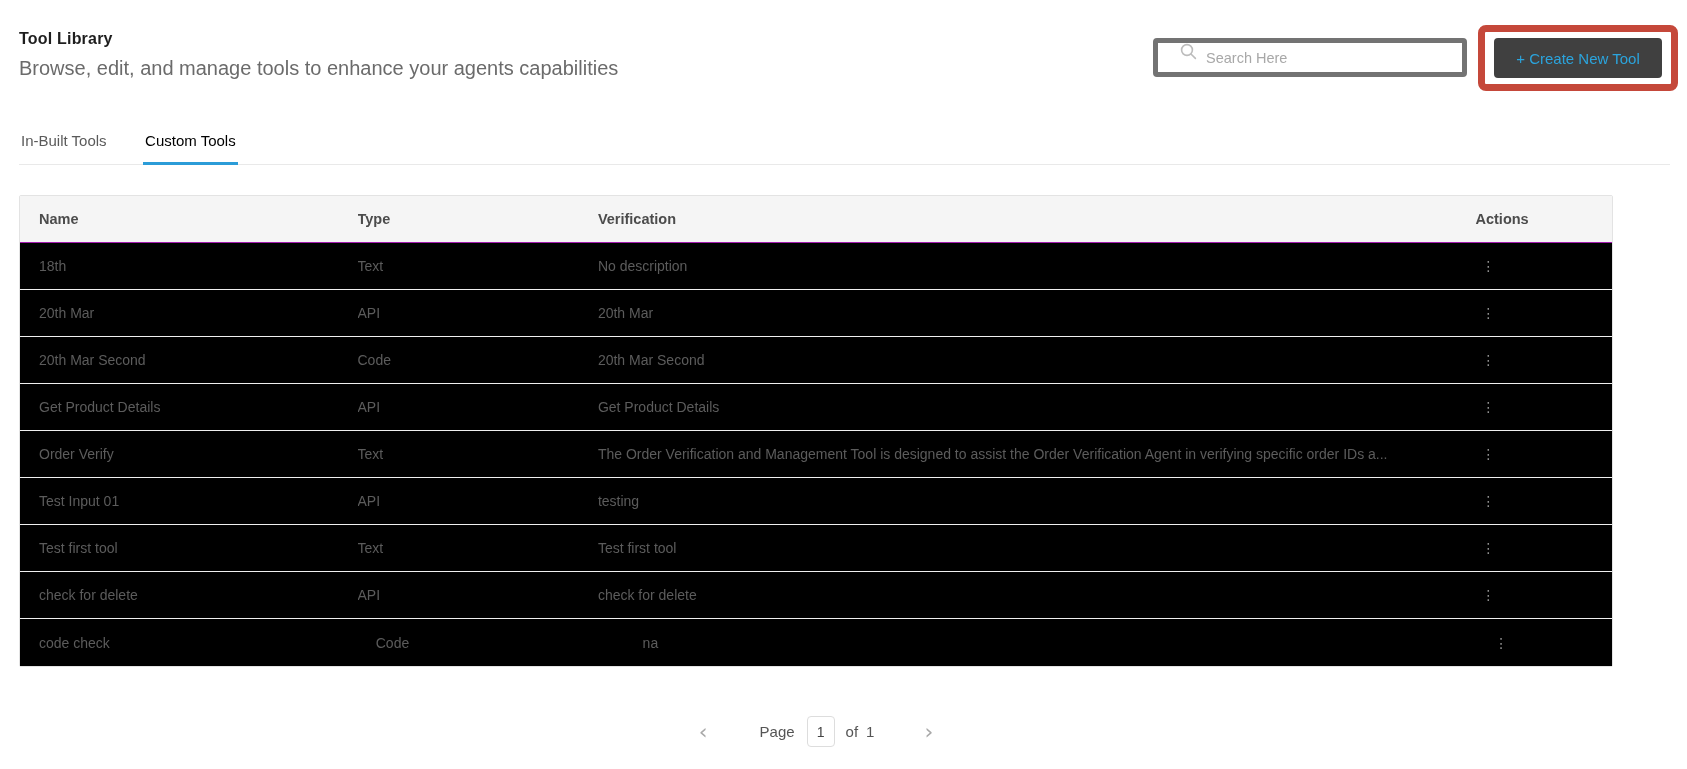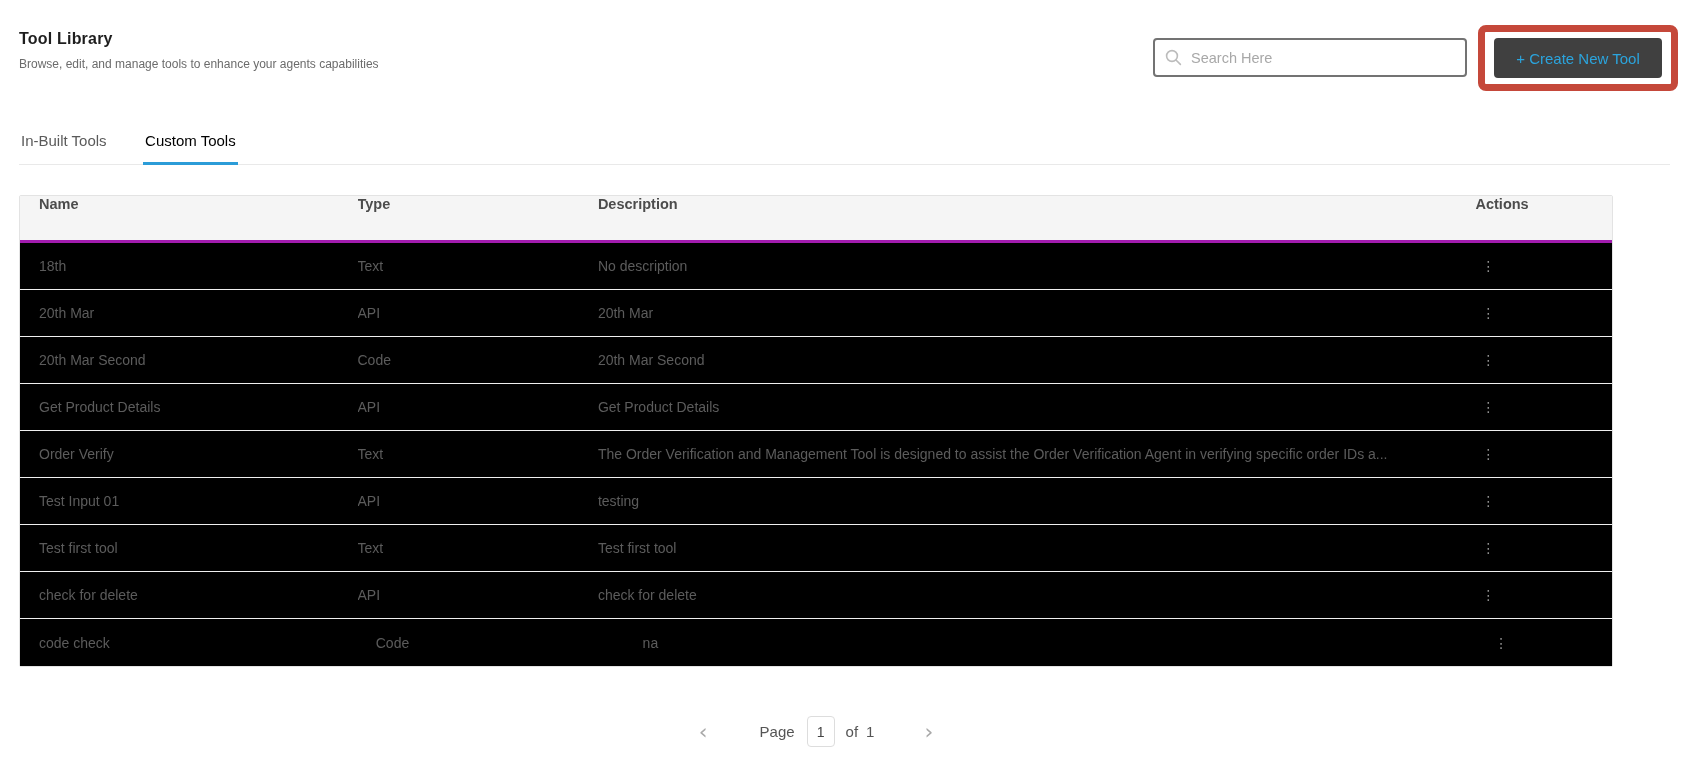--- a/index.html
+++ b/index.html
@@ -13,30 +13,30 @@
   }
 
   
   .page-title {
     position: absolute; left: 19px; top: 30px;
     font-size: 16px; font-weight: bold; color: #1e1e1e;
     letter-spacing: 0.2px;
   }
   .page-subtitle {
     position: absolute; left: 19px; top: 57px;
-    font-size: 12px; color: #6b6b6b;
+    font-size: 20px; color: #6b6b6b;
   }
 
   .search-box {
     position: absolute; top: 38px; right: 220px;
     width: 314px; height: 39px;
-    border: 2px solid #737373; border-radius: 4px;
+    border: 5px solid #737373; border-radius: 4px;
     background: #fff;
-    display: flex; align-items: center;
-    padding: 0 10px;
+    display: flex; 
+    padding: 0 22px;
   }
   .search-box svg { flex: 0 0 auto; margin-right: 9px; }
   .search-box input {
     border: none; outline: none; width: 100%;
     font-family: "Liberation Sans", sans-serif;
     font-size: 14.5px; color: #555; background: transparent;
   }
   .search-box input::placeholder { color: #a8a8a8; }
 
   .annotation-box {
@@ -74,23 +74,23 @@
   .tab.active { color: #000000; border-bottom-color: #2b9cd8; }
 
   
   .tool-table {
     position: absolute; top: 195px; left: 19px;
     width: 1594px;
     border: 1px solid #e3e3e3; border-radius: 2px;
     background: #fff;
   }
   .thead {
-    display: flex; 
+    display: flex; align-items: center;
     height: 47px; background: #f5f5f5;
-    border-bottom: 3px solid #a21caf;
+    border-bottom: 1px solid #a21caf;
     font-weight: bold; color: #4c4c4c; font-size: 14.5px;
   }
   .trow {
     display: flex; align-items: center;
     height: 47px;
     border-bottom: 1px solid #efefef;
     font-size: 14px; color: #5c5c5c;
     background: #000000;
   }
   .trow:last-child { border-bottom: none; gap: 48px; }
@@ -150,21 +150,21 @@
 
 <div class="tabs-row">
   <span class="tab">In-Built Tools</span>
   <span class="tab active">Custom Tools</span>
 </div>
 
 <div class="tool-table">
   <div class="thead">
     <div class="cell c-name">Name</div>
     <div class="cell c-type">Type</div>
-    <div class="cell c-desc">Description</div>
+    <div class="cell c-desc">Verification</div>
     <div class="cell c-actions">Actions</div>
   </div>
   <div id="table-body">
   <div class="trow">
     <div class="cell c-name">18th</div>
     <div class="cell c-type">Text</div>
     <div class="cell c-desc">No description</div>
     <div class="cell c-actions">
       <button class="kebab-btn">⋮</button>
     </div>

